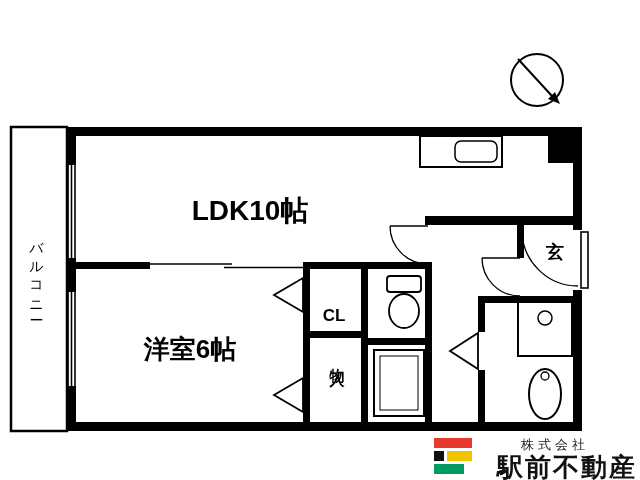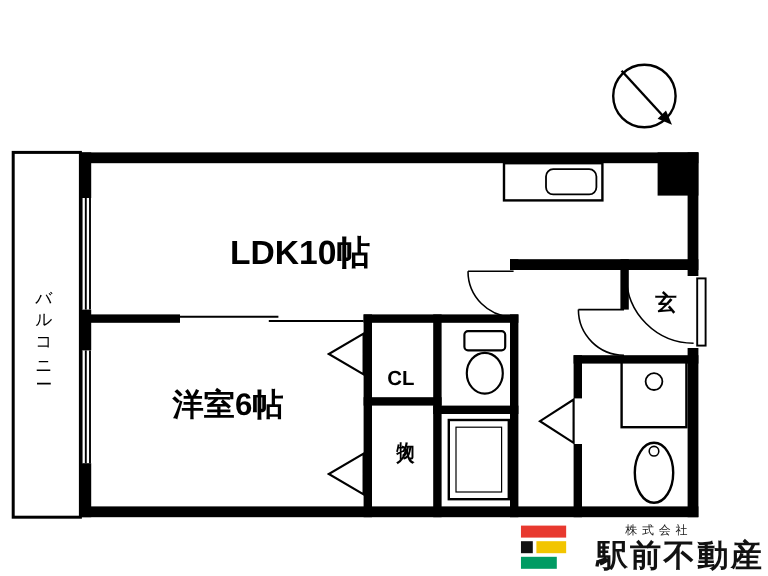--- a/index.html
+++ b/index.html
@@ -3,28 +3,28 @@
 <meta charset="utf-8">
 <style>
   html,body{margin:0;padding:0;background:#fff;}
   .stage{
     position:relative;width:640px;height:480px;background:#ffffff;
     font-family:"Liberation Sans",sans-serif;overflow:hidden;
   }
   .plan-svg{position:absolute;left:0;top:0;}
   .label{position:absolute;color:#000;white-space:nowrap;}
   .label-ldk{left:160px;top:192px;width:180px;text-align:center;font-size:28px;font-weight:bold;}
-  .label-western{left:100px;top:320px;width:180px;text-align:center;font-size:26px;font-weight:bold;}
+  .label-western{left:100px;top:332px;width:180px;text-align:center;font-size:26px;font-weight:bold;}
   .label-cl{left:310px;top:294px;width:48px;text-align:center;font-size:17px;font-weight:bold;margin-top:12px;}
   .label-storage{left:327px;top:356px;font-size:15px;font-weight:bold;writing-mode:vertical-rl;text-orientation:upright;letter-spacing:3px;}
   .label-entrance{left:546px;top:240px;font-size:18px;font-weight:bold;}
   .label-balcony{left:28px;top:232px;font-size:14px;writing-mode:vertical-rl;text-orientation:upright;letter-spacing:4px;}
   .logo{position:absolute;left:434px;top:437px;display:flex;gap:9px;align-items:flex-start;}
   .logo-text{display:flex;flex-direction:column;}
-  .logo-small{font-size:10px;letter-spacing:4px;color:#222;padding-left:40px;line-height:1.2;}
+  .logo-small{font-size:13px;letter-spacing:4px;color:#222;padding-left:40px;line-height:1.2;}
   .logo-big{font-size:26px;font-weight:bold;color:#111;letter-spacing:2px;line-height:1.1;padding-left:16px;}
 </style>
 </head>
 <body>
 
 <div class="stage">
 
   <svg class="plan-svg" width="640" height="480" viewBox="0 0 640 480">
 
     <rect x="11" y="127" width="56" height="304" fill="#fff" stroke="#000" stroke-width="2.5"></rect>

